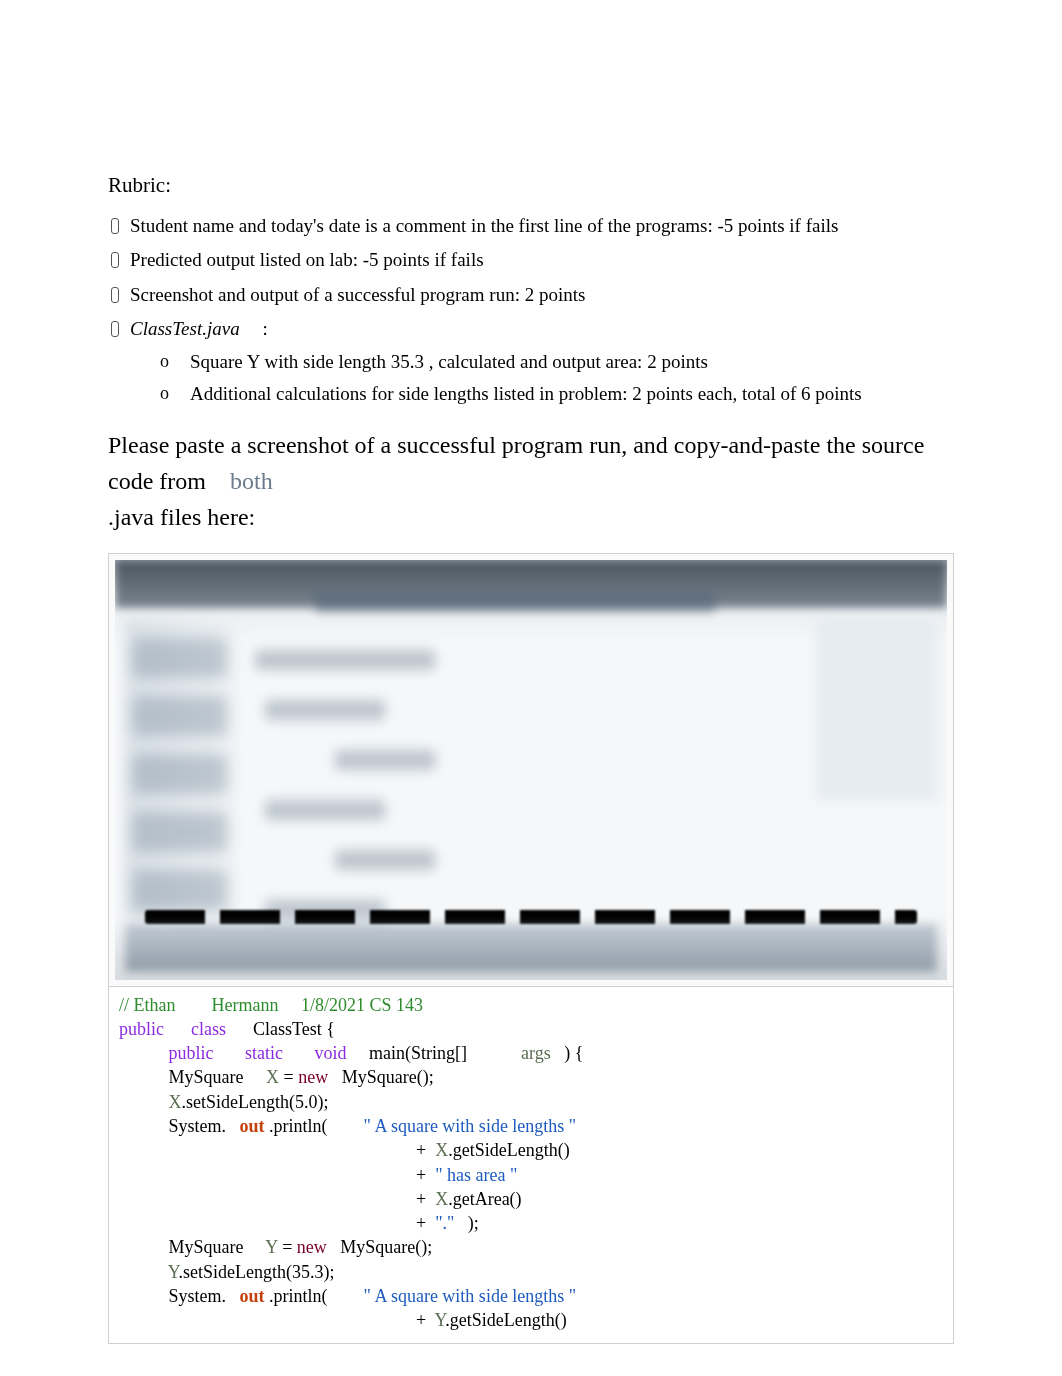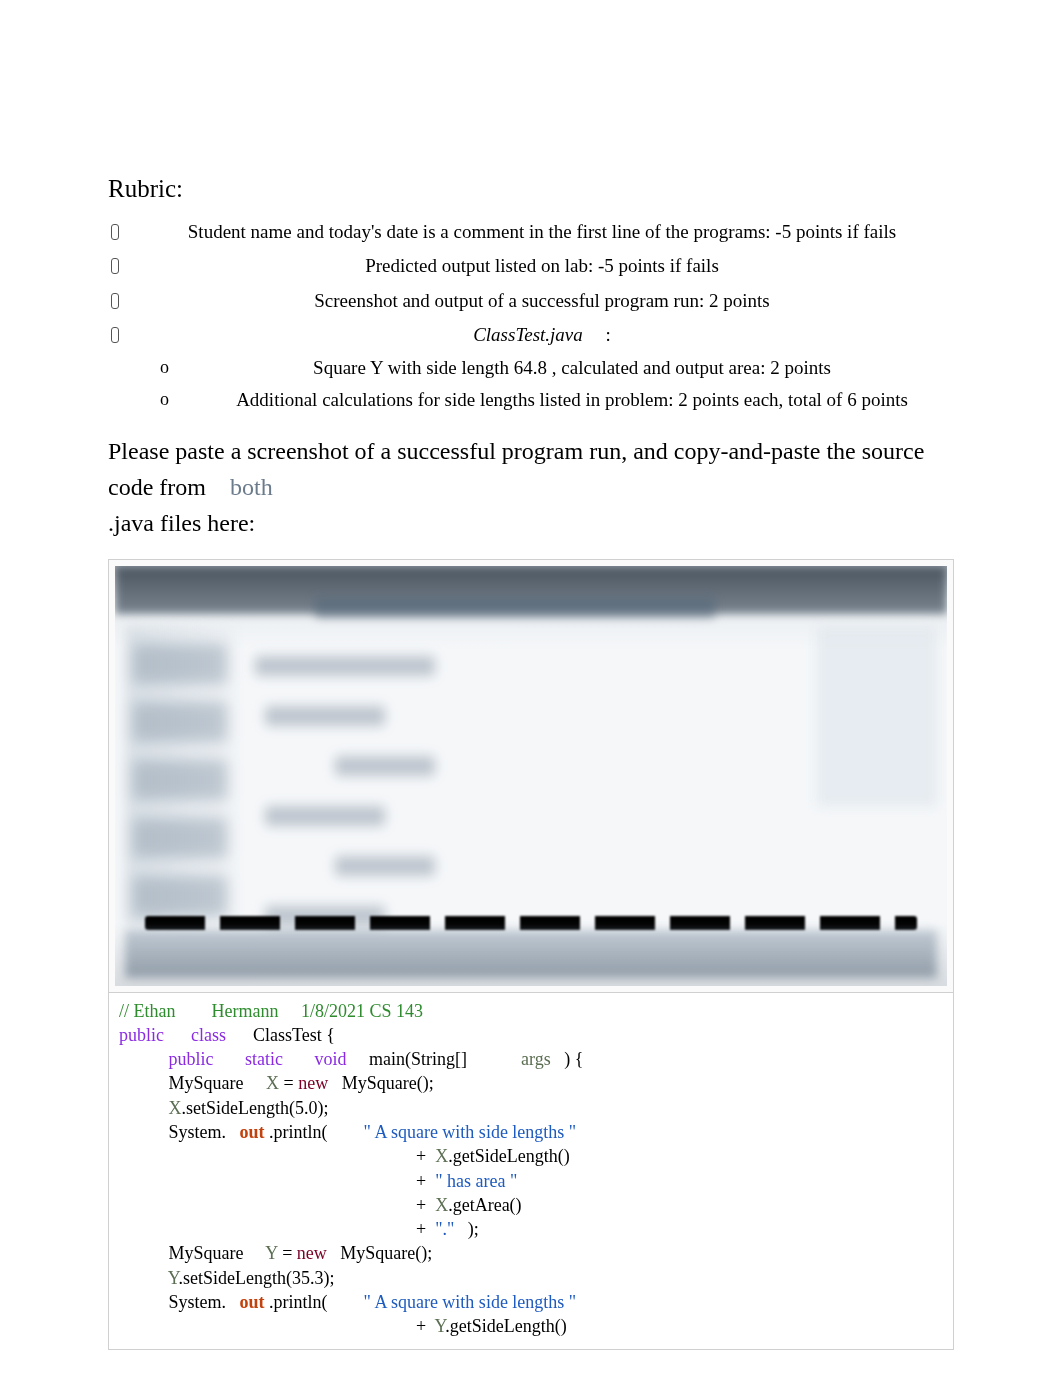--- a/index.html
+++ b/index.html
@@ -10,33 +10,32 @@
     body {
       font-family: "Times New Roman", Times, serif;
       background: #ffffff;
       width: 1062px;
       padding: 170px 108px 50px 108px;
       color: #000000;
       font-size: 19px;
       line-height: 1.5;
     }
     .rubric-title {
-      font-size: 25px;
+      font-size: 21px;
       margin-bottom: 10px;
     }
     .bullet-list {
       list-style: none;
       margin-bottom: 18px;
     }
     .bullet-list > li {
       position: relative;
       padding-left: 22px;
       margin-bottom: 6px;
       font-size: 19px;
-      text-align: center;
     }
     .bullet-list > li::before {
       content: "";
       position: absolute;
       left: 3px;
       top: 6px;
       width: 6px;
       height: 14px;
       border: 1px solid #555;
       border-radius: 3px;
@@ -178,21 +177,21 @@
 
 <ul class="bullet-list">
   <li>Student name and today's date is a comment in the first line of the programs: -5 points if fails</li>
   <li>Predicted output listed on lab: -5 points if fails</li>
   <li>Screenshot and output of a successful program run: 2 points</li>
   <li>
     <span class="mono-ish">ClassTest.java</span>
     <span style="margin-left:18px;">:</span>
     <ul class="sub-list">
       <li>
-        <span>Square </span><span>Y </span><span>with side length </span><span>64.8</span><span>   , calculated and output area: 2 points</span>
+        <span>Square </span><span>Y </span><span>with side length </span><span>35.3</span><span>   , calculated and output area: 2 points</span>
       </li>
       <li>Additional calculations for side lengths listed in problem: 2 points each, total of 6 points</li>
     </ul>
   </li>
 </ul>
 
 <p class="paragraph">
   <span>Please paste a screenshot of a successful program run, and copy-and-paste the source code from</span>
   <span class="both-word">both</span><br>
   <span class="java-word">.java</span><span>  files here:</span>

